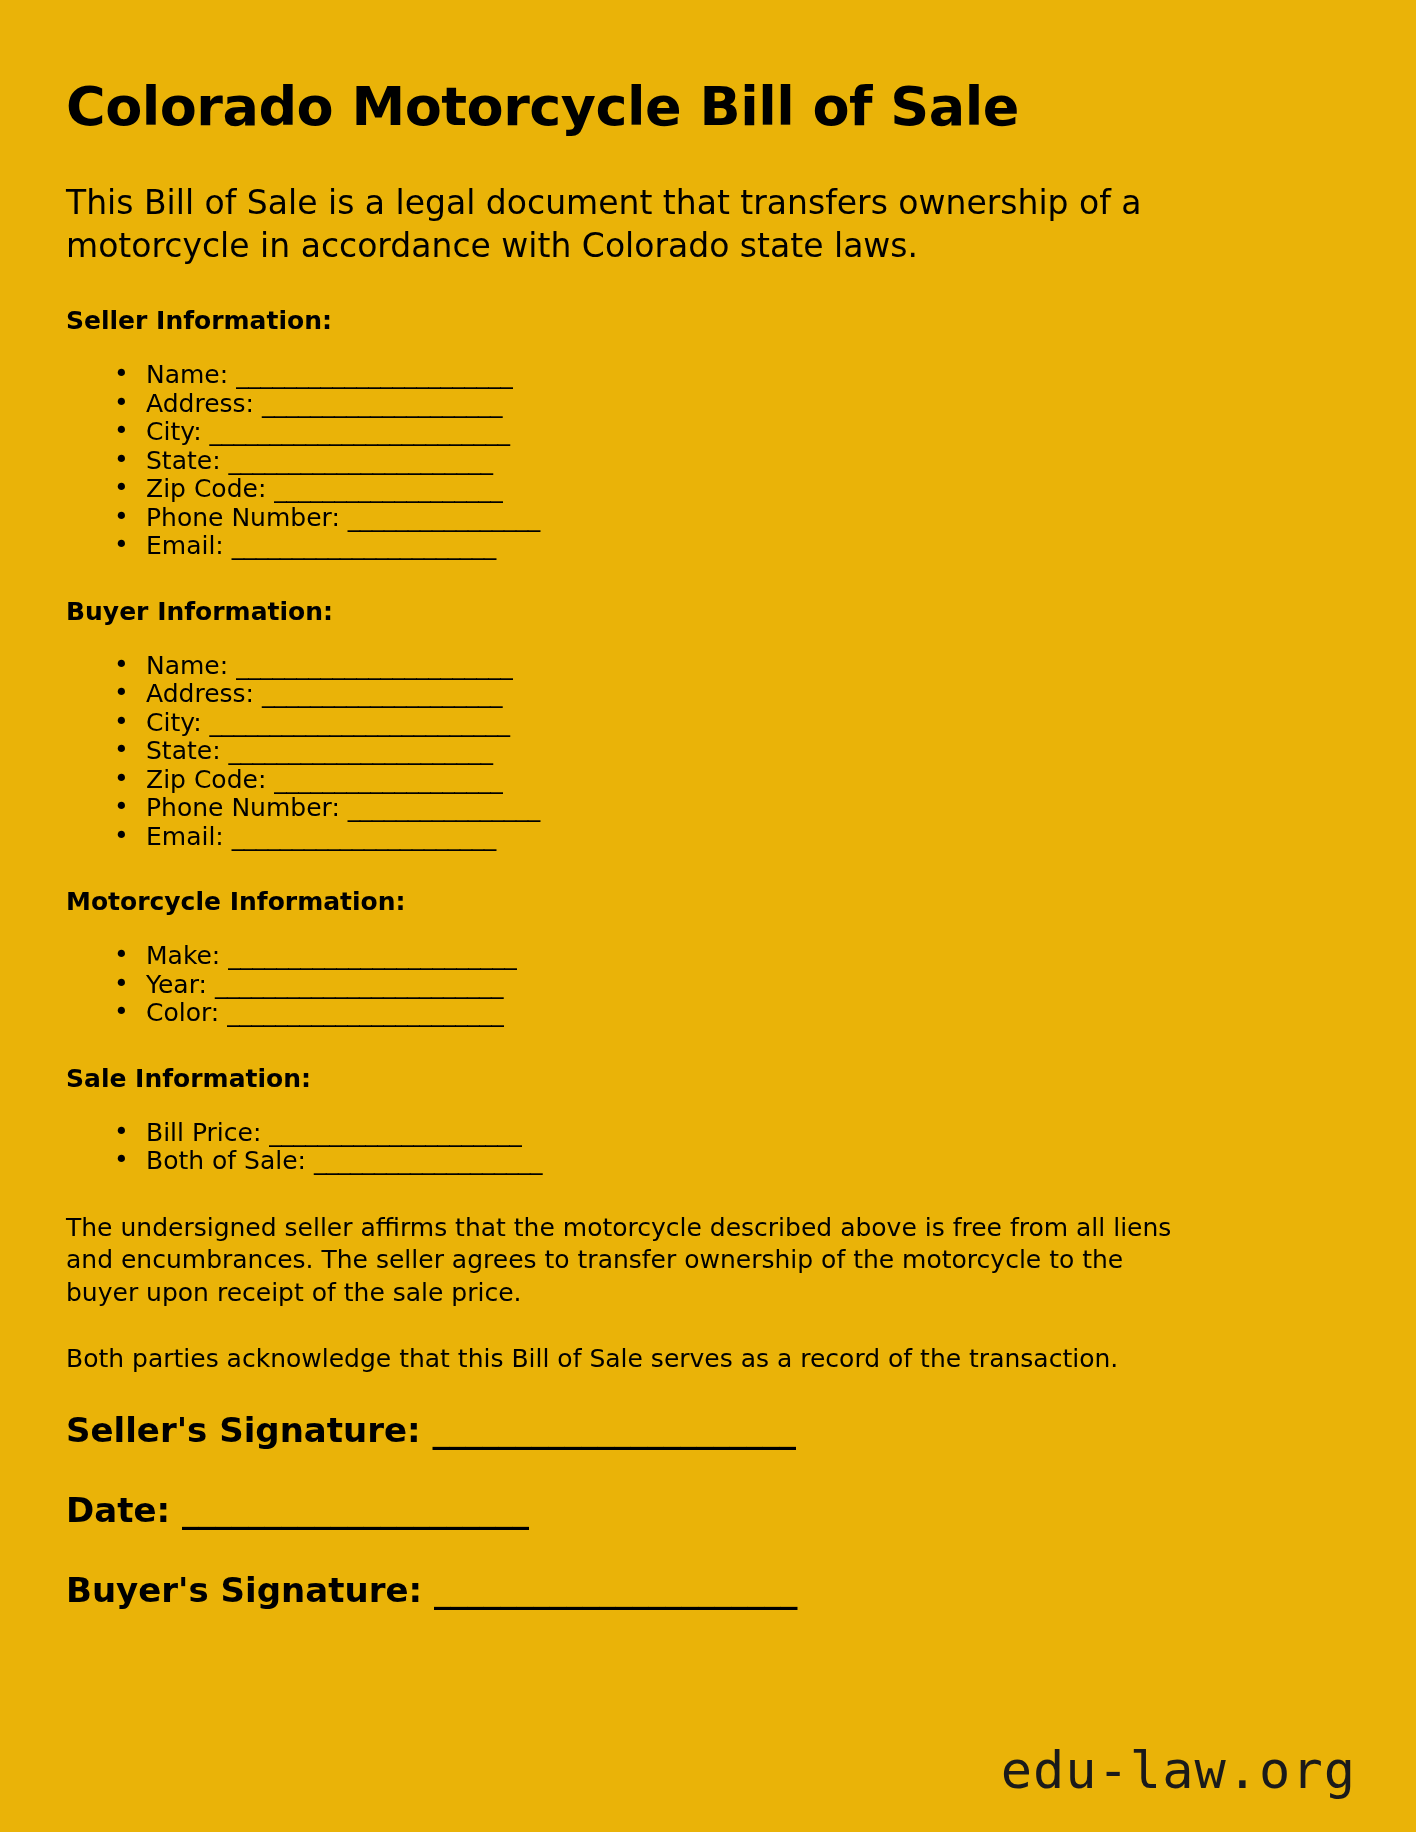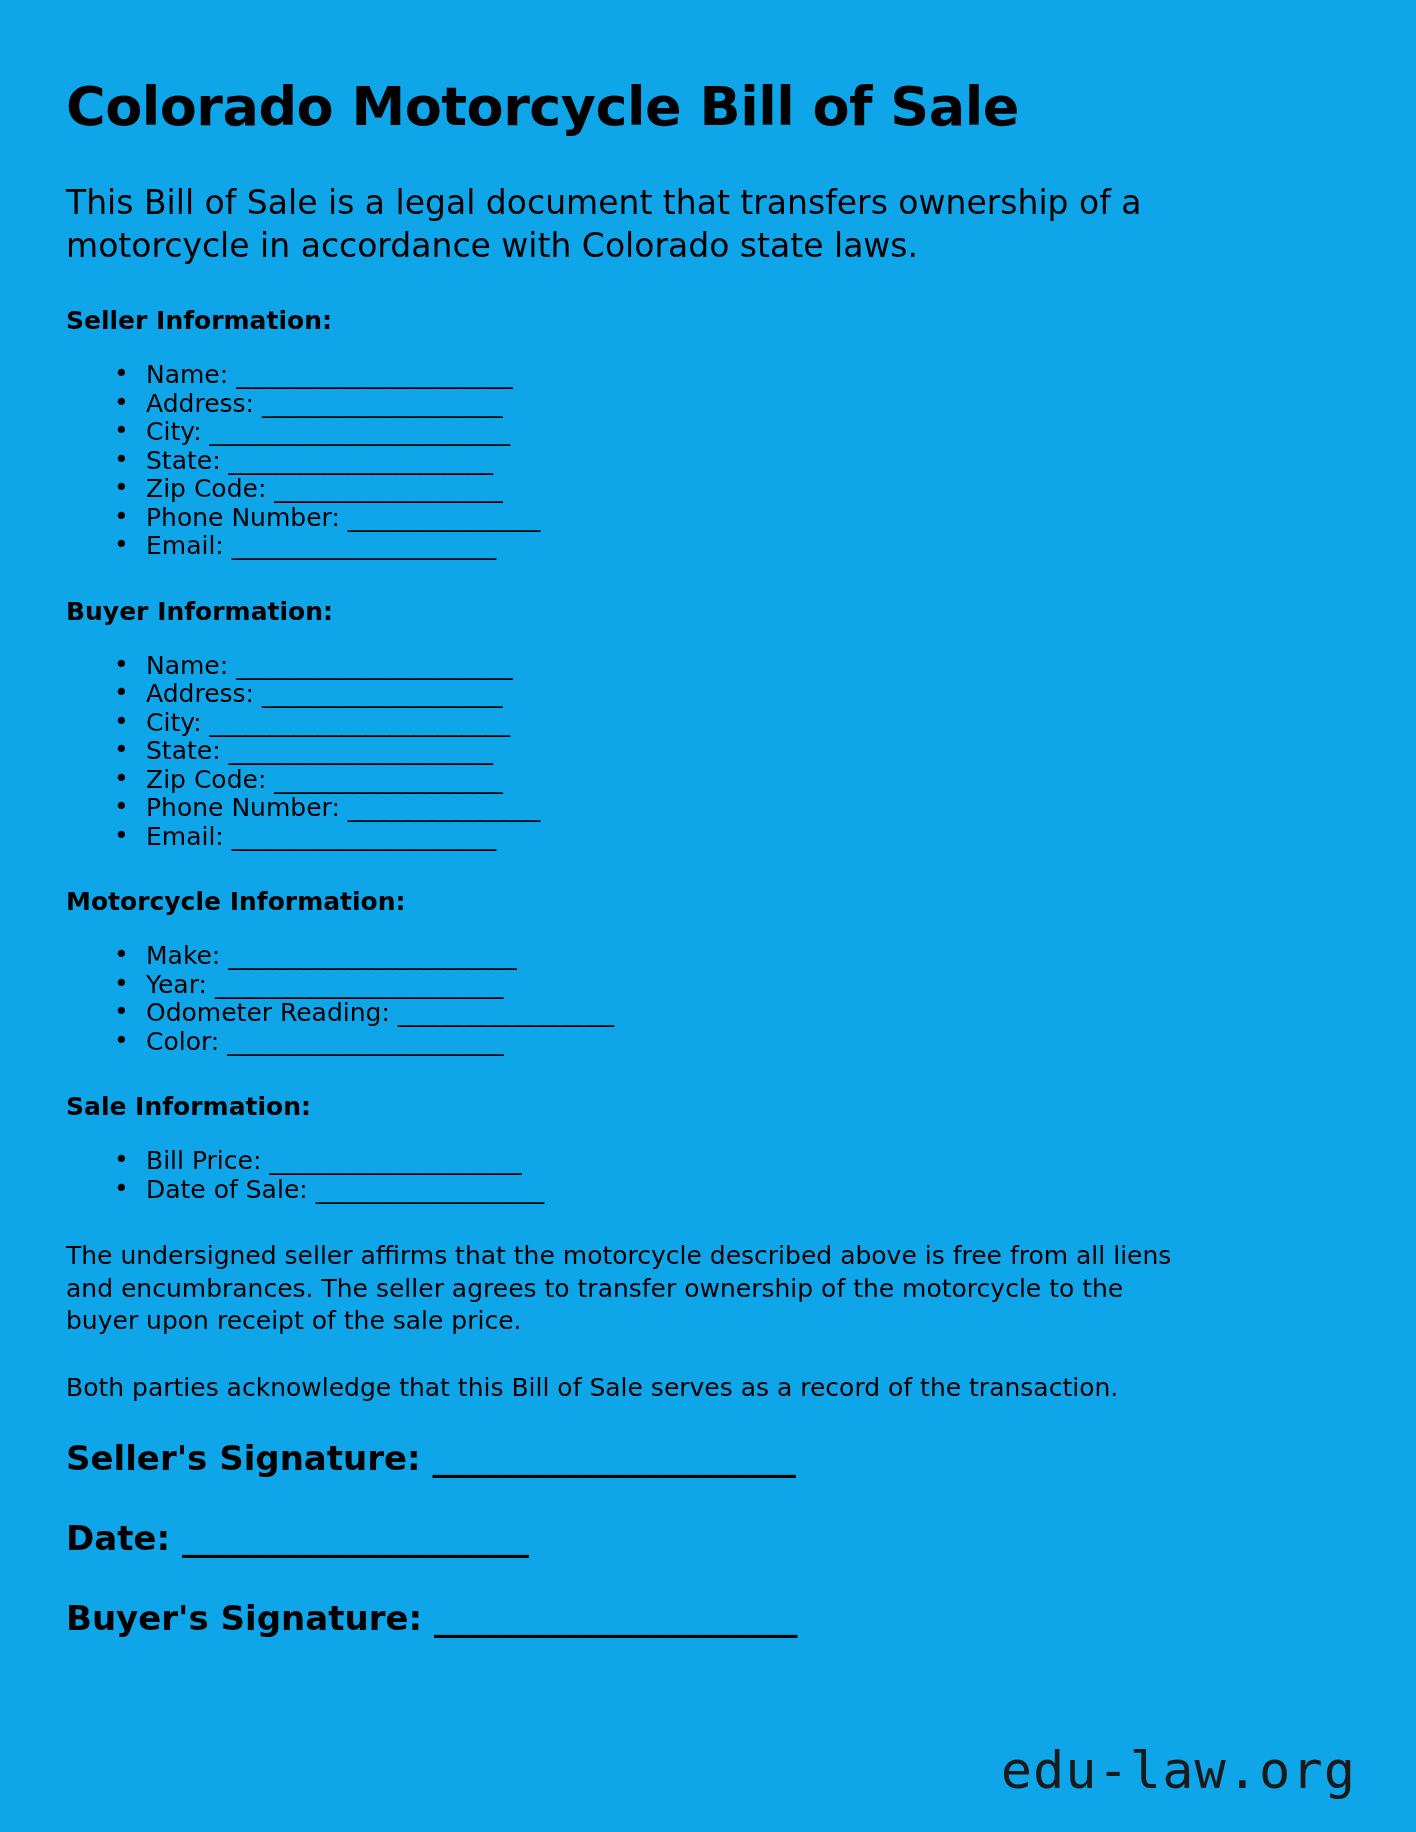--- a/index.html
+++ b/index.html
@@ -9,21 +9,21 @@
     background: #ffffff;
   }
   body {
     font-family: "DejaVu Sans", sans-serif;
     color: #000000;
   }
   .page {
     position: relative;
     width: 1416px;
     height: 1832px;
-    background: #0ea5e9;
+    background: #eab308;
     box-sizing: border-box;
     padding: 78px 66px 0 66px;
     overflow: hidden;
   }
   .doc-title {
     font-size: 54px;
     font-weight: bold;
     letter-spacing: -0.5px;
     line-height: 1.08;
     margin: 0 0 46px 0;
@@ -115,28 +115,27 @@
     <li><span>State:</span> <span class="blank">______________________</span></li>
     <li><span>Zip Code:</span> <span class="blank">___________________</span></li>
     <li><span>Phone Number:</span> <span class="blank">________________</span></li>
     <li><span>Email:</span> <span class="blank">______________________</span></li>
   </ul>
 
   <h2 class="section-heading">Motorcycle Information:</h2>
   <ul class="field-list">
     <li><span>Make:</span> <span class="blank">________________________</span></li>
     <li><span>Year:</span> <span class="blank">________________________</span></li>
-    <li><span>Odometer Reading:</span> <span class="blank">__________________</span></li>
     <li><span>Color:</span> <span class="blank">_______________________</span></li>
   </ul>
 
   <h2 class="section-heading">Sale Information:</h2>
   <ul class="field-list">
     <li><span>Bill Price:</span> <span class="blank">_____________________</span></li>
-    <li><span>Date of Sale:</span> <span class="blank">___________________</span></li>
+    <li><span>Both of Sale:</span> <span class="blank">___________________</span></li>
   </ul>
 
   <p class="body-paragraph">The undersigned seller affirms that the motorcycle described above is free from all liens and encumbrances. The seller agrees to transfer ownership of the motorcycle to the buyer upon receipt of the sale price.</p>
 
   <p class="body-paragraph">Both parties acknowledge that this Bill of Sale serves as a record of the transaction.</p>
 
   <div class="sig-line">
     <span>Seller's Signature:</span>
     <span class="blank">______________________</span>
   </div>

